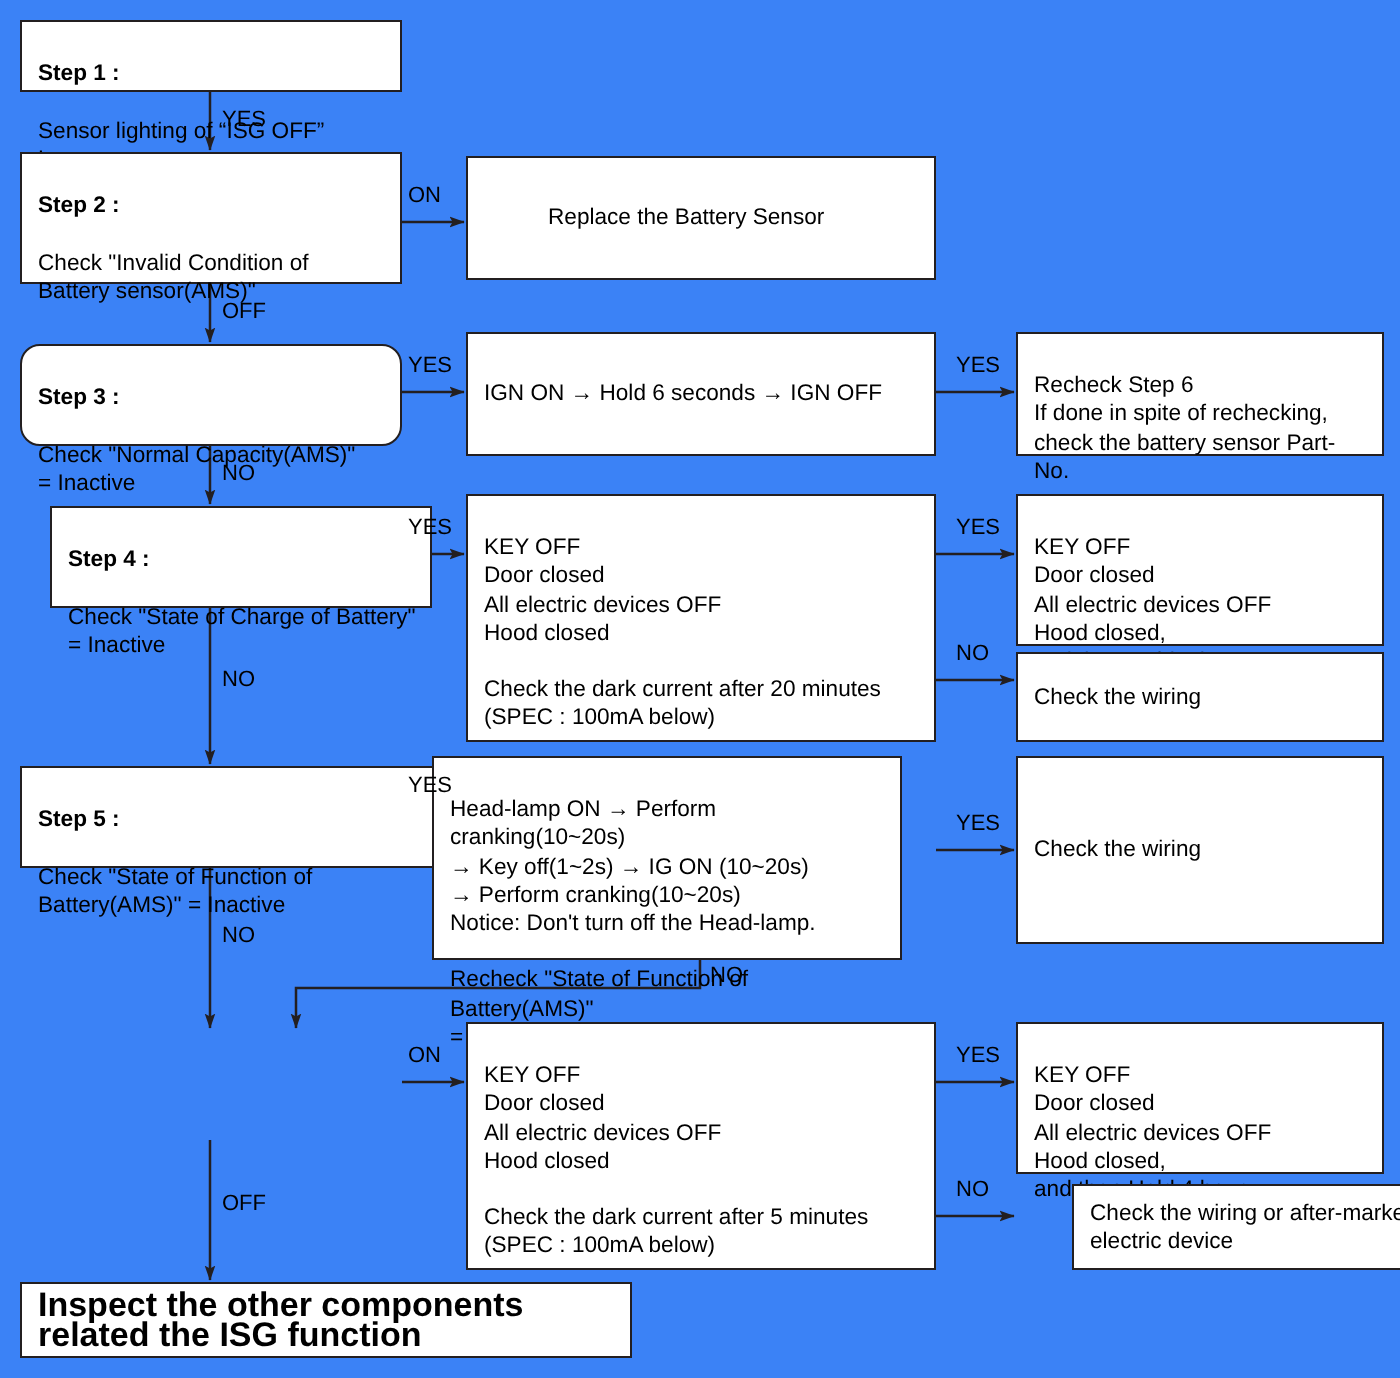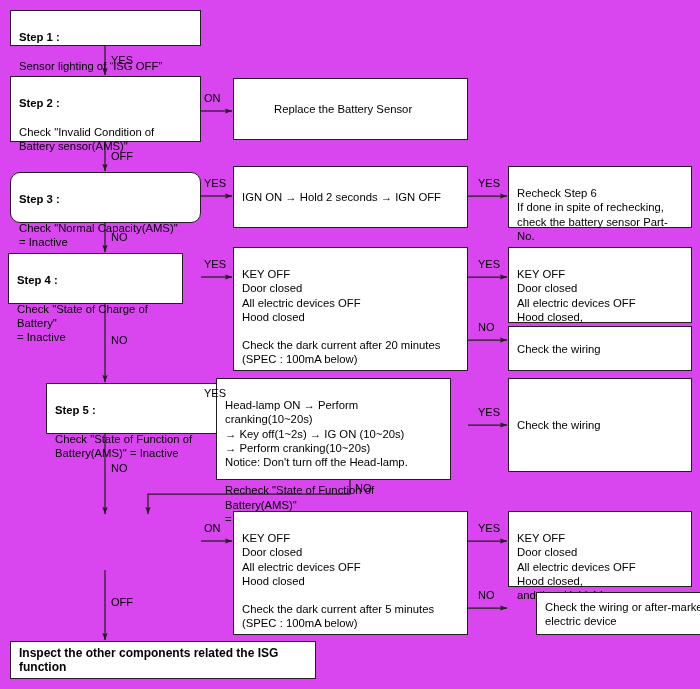--- a/index.html
+++ b/index.html
@@ -4,21 +4,21 @@
 <style>
   html, body {
     margin: 0;
     padding: 0;
     background: #ffffff;
   }
   #canvas {
     position: relative;
     width: 700px;
     height: 689px;
-    background: #d946ef;
+    background: #3b82f6;
     font-family: "Liberation Sans", sans-serif;
     overflow: hidden;
   }
   #wires {
     position: absolute;
     left: 0;
     top: 0;
     width: 700px;
     height: 689px;
     pointer-events: none;
@@ -41,23 +41,23 @@
   .node .step-title {
     display: block;
     font-weight: bold;
     margin-bottom: 0px;
   }
   .node .body-text {
     display: block;
   }
   .node.final {
     display: flex;
-    align-items: flex-end;
+    align-items: center;
     font-weight: bold;
-    font-size: 12px;
+    font-size: 17px;
   }
   .edge-label {
     position: absolute;
     font-size: 11px;
     line-height: 12px;
     color: #000000;
     white-space: nowrap;
   }
 </style>
 </head>
@@ -121,43 +121,43 @@
     <span class="body-text">Check "Invalid Condition of
 Battery sensor(AMS)"</span>
   </div>
 
   <div class="node" style="left:10px; top:172px; width:191px; height:51px;border-radius:10px;">
     <span class="step-title">Step 3 :</span>
     <span class="body-text">Check "Normal Capacity(AMS)"
 = Inactive</span>
   </div>
 
-  <div class="node" style="left:8px; top:253px; width:175px; height:51px;">
+  <div class="node" style="left:25px; top:253px; width:191px; height:51px;">
     <span class="step-title">Step 4 :</span>
     <span class="body-text">Check "State of Charge of Battery"
 = Inactive</span>
   </div>
 
-  <div class="node" style="left:10px; top:383px; width:211px; height:51px;margin-left:36px;">
+  <div class="node" style="left:10px; top:383px; width:211px; height:51px;">
     <span class="step-title">Step 5 :</span>
     <span class="body-text">Check "State of Function of
 Battery(AMS)" = Inactive</span>
   </div>
 
 
   <div class="node final" style="left:10px; top:641px; width:306px; height:38px;">
     <span class="body-text">Inspect the other components related the ISG function</span>
   </div>
 
   <div class="node center-text" style="left:233px; top:78px; width:235px; height:62px;padding-left:40px;">
     <span class="body-text">Replace the Battery Sensor</span>
   </div>
 
   <div class="node center-text" style="left:233px; top:166px; width:235px; height:62px;">
-    <span class="body-text">IGN ON → Hold 2 seconds → IGN OFF</span>
+    <span class="body-text">IGN ON → Hold 6 seconds → IGN OFF</span>
   </div>
 
   <div class="node" style="left:233px; top:247px; width:235px; height:124px;">
     <span class="body-text">KEY OFF
 Door closed
 All electric devices OFF
 Hood closed
 
 Check the dark current after 20 minutes
 (SPEC : 100mA below)</span>

